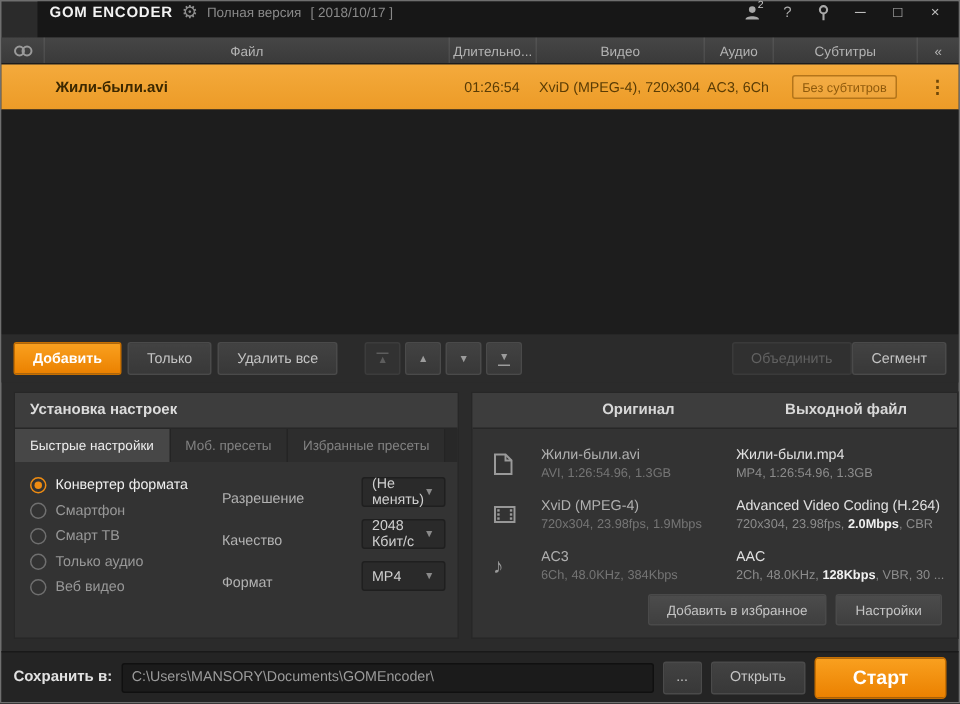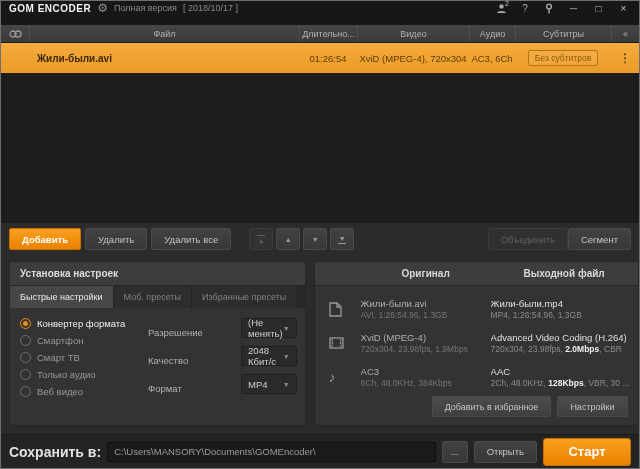--- a/index.html
+++ b/index.html
@@ -1,20 +1,20 @@
 <!DOCTYPE html>
 <html><head>
 <meta charset="utf-8">
 <style>
   * { margin:0; padding:0; box-sizing:border-box; }
   html,body { width:640px; height:469px; background:#202020; font-family:"Liberation Sans", sans-serif; overflow:hidden; }
   .window { width:640px; height:469px; border:1px solid #6f6f6f; background:#2b2b2b; display:flex; flex-direction:column; }
 
   
-  .titlebar { height:24px; background:#171717; display:flex; align-items:center; padding:0 6px 10px 8px; gap:6px; flex:0 0 auto; }
+  .titlebar { height:24px; background:#171717; display:flex; align-items:center; padding:0 6px 10px 8px; gap:6px; flex:0 0 auto;margin-left:24px; }
   .logo { color:#f2f2f2; font-size:10px; font-weight:bold; letter-spacing:.5px; }
   .gear { color:#8f8f8f; font-size:12px; line-height:1; }
   .tb-dim { color:#8a8a8a; font-size:9px; }
   .tb-spacer { flex:1; }
   .tb-icon { width:18px; height:18px; display:flex; align-items:center; justify-content:center; color:#a8a8a8; font-size:10px; cursor:default; }
   .acct { position:relative; }
   .acct .badge { position:absolute; right:1px; top:1px; font-size:7px; color:#c9c9c9; }
   .winbtn { width:19px; height:18px; display:flex; align-items:center; justify-content:center; color:#bdbdbd; font-size:10px; }
 
   
@@ -82,21 +82,21 @@
   .nm { font-size:9.5px; color:#b0b0b0; line-height:12px; white-space:nowrap; overflow:hidden; }
   .cmp-col2 .nm { color:#e0e0e0; }
   .inf { font-size:8.5px; color:#757575; line-height:11px; white-space:nowrap; overflow:hidden; }
   .cmp-col2 .inf { color:#8c8c8c; }
   .em { color:#f0f0f0; font-weight:bold; }
   .cmp-btns { margin-top:auto; display:flex; justify-content:flex-end; gap:6px; padding:2px 2px 2px 0; }
   .cmp-btns .btn { height:21px; font-size:9px; background:linear-gradient(#4c4c4c,#3f3f3f); }
 
   
   .bottombar { flex:1; background:#242424; border-top:1px solid #191919; display:flex; align-items:center; padding:0 8px; gap:6px; }
-  .save-label { color:#e2e2e2; font-size:14px; font-weight:bold; white-space:nowrap;text-align:right; }
+  .save-label { color:#e2e2e2; font-size:10px; font-weight:bold; white-space:nowrap;text-align:right; }
   .path-input { flex:1; height:20px; background:#1b1b1b; border:1px solid #101010; border-radius:2px; color:#9b9b9b; font-size:9.5px; padding:0 6px; font-family:"Liberation Sans", sans-serif; }
   .start { width:88px; height:28px; font-size:13px; border-radius:3px; }
 
   svg { display:block; }
 </style>
 </head>
 <body>
 
 <div class="window">
 
@@ -151,21 +151,21 @@
     </div>
     <div class="td col-menu">
       <span class="row-menu">⋮</span>
     </div>
   </div>
 
   <div class="tlist"></div>
 
   <div class="toolbar">
     <button class="btn orange">Добавить</button>
-    <button class="btn">Удалить</button>
+    <button class="btn">Только</button>
     <button class="btn">Удалить все</button>
     <span class="movegrp">
       <button class="sqbtn dim">
           <span class="bar"></span>
           <span>▲</span>
         </button>
       <button class="sqbtn">
           <span>▲</span>
         </button>
       <button class="sqbtn">

